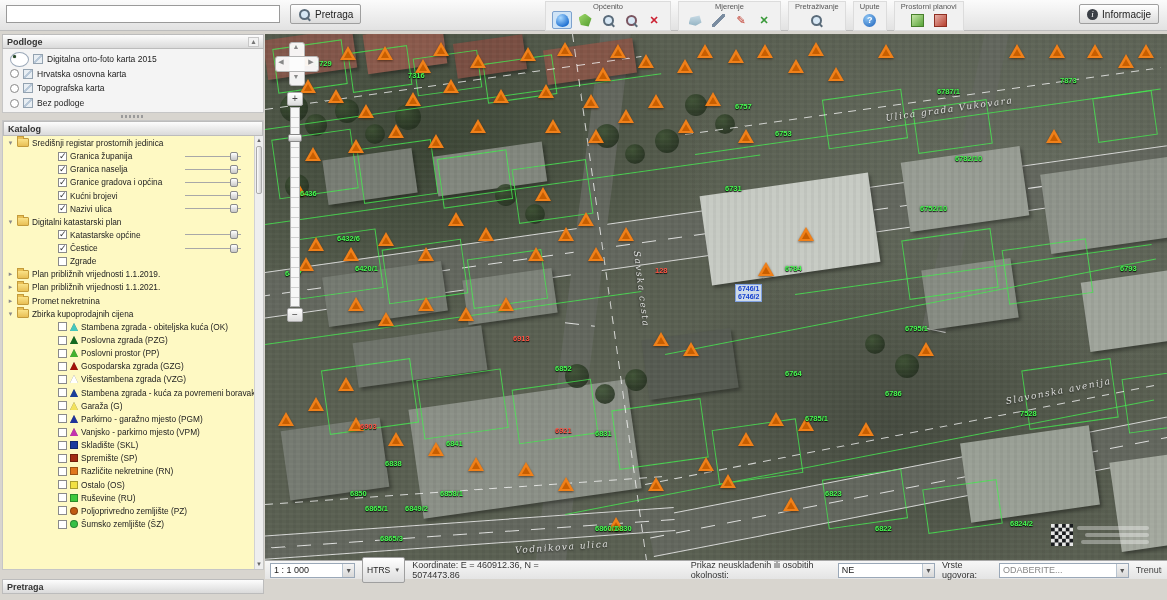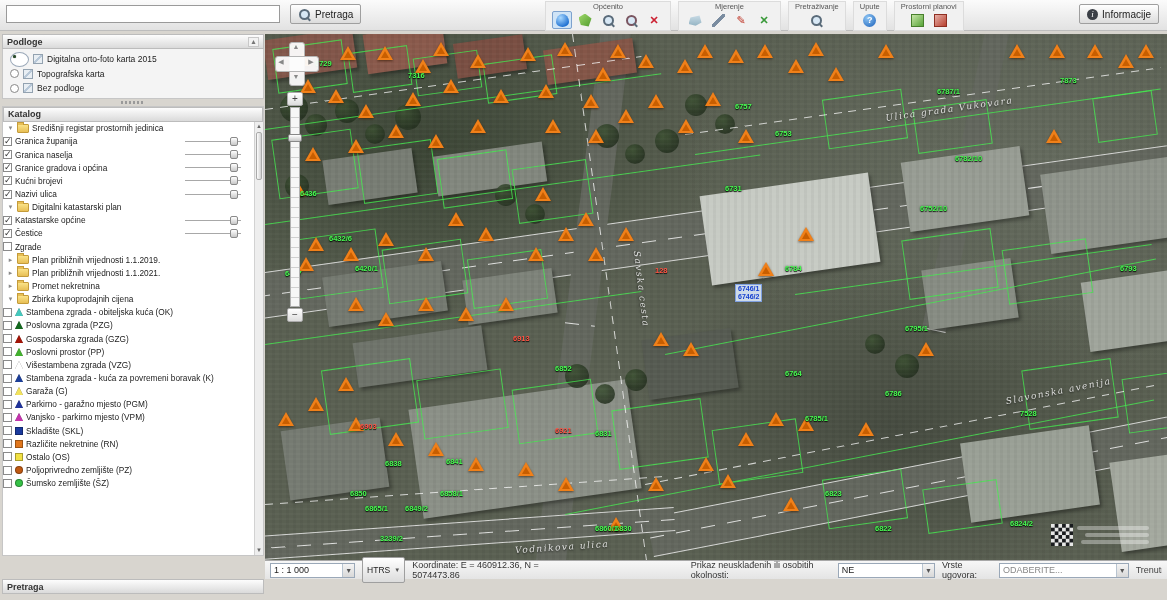--- a/index.html
+++ b/index.html
@@ -66,26 +66,26 @@
     font-size:8.5px;color:#222;cursor:pointer;}
   .radio{width:9px;height:9px;border:1px solid #888;border-radius:50%;background:#fff;
     position:relative;flex:none;}
   .radio.sel::after{content:'';position:absolute;left:2px;top:2px;width:3px;height:3px;
     border-radius:50%;background:#2a4a2a;box-shadow:0 0 1px #2a4a2a;}
   .mini-layer-icon{width:10px;height:10px;flex:none;border:1px solid #93a2b0;
     background:linear-gradient(135deg,#e8eef3 40%,#b8c8d8 40%,#b8c8d8 60%,#e8eef3 60%);}
   #splitter{height:7px;display:flex;align-items:center;justify-content:center;}
   #splitter .grip{width:24px;height:3px;background:
     repeating-linear-gradient(90deg,#9a9a9a 0 2px,transparent 2px 4px);}
-  #katalog{border:1px solid #c6c6c6;background:#ffffff;position:relative;}
+  #katalog{border:1px solid #c6c6c6;background:#fef9c3;position:relative;}
   #katalog-body{position:absolute;left:0;top:15px;right:9px;bottom:0;overflow:hidden;}
   .krow{display:flex;align-items:center;gap:3px;height:13.15px;font-size:8.3px;
     color:#222;white-space:nowrap;cursor:pointer;}
   .krow.f{padding-left:4px;}
-  .krow.i{}
+  .krow.i{padding-left:19px;margin-left:36px;}
   .krow.selrow{background:#dbe8f5;outline:1px dotted #7a9cc0;outline-offset:-1px;}
   .twisty{width:7px;font-size:7px;color:#8a8a8a;text-align:center;flex:none;}
   .folder-icon{width:12px;height:9px;background:linear-gradient(#fae287,#e8bf55);
     border:1px solid #c49b3a;border-radius:1px;position:relative;flex:none;}
   .folder-icon::before{content:'';position:absolute;left:-1px;top:-3px;width:5px;height:2px;
     background:#e8bf55;border:1px solid #c49b3a;border-bottom:none;}
   .cb{width:9px;height:9px;border:1px solid #8a8a8a;background:#fff;position:relative;flex:none;}
   .cb.on::after{content:'✓';position:absolute;left:0px;top:-2px;font-size:9px;color:#333;}
   .lgd{flex:none;}
   .lgd.tri{width:0;height:0;border-left:4.5px solid transparent;border-right:4.5px solid transparent;
@@ -256,20 +256,25 @@
   </div>
   <div id="podloge-body">
       <div class="prow">
         <span class="radio sel"></span>
         <span class="mini-layer-icon"></span>
         <span>Digitalna orto-foto karta 2015</span>
       </div>
       <div class="prow">
         <span class="radio"></span>
         <span class="mini-layer-icon"></span>
+        <span>Hrvatska osnovna karta</span>
+      </div>
+      <div class="prow">
+        <span class="radio"></span>
+        <span class="mini-layer-icon"></span>
         <span>Topografska karta</span>
       </div>
       <div class="prow">
         <span class="radio"></span>
         <span class="mini-layer-icon"></span>
         <span>Bez podloge</span>
       </div>
     </div>
   <div id="splitter">
       <span class="grip"></span>
@@ -367,30 +372,30 @@
           <span class="lgd tri" style="border-bottom-color: rgb(69, 200, 189);"></span>
           <span>Stambena zgrada - obiteljska kuća (OK)</span>
         </div>
         <div class="krow i">
           <span class="cb"></span>
           <span class="lgd tri" style="border-bottom-color: rgb(20, 105, 31);"></span>
           <span>Poslovna zgrada (PZG)</span>
         </div>
         <div class="krow i">
           <span class="cb"></span>
+          <span class="lgd tri" style="border-bottom-color: rgb(67, 177, 46);"></span>
+          <span>Poslovni prostor (PP)</span>
+        </div>
+        <div class="krow i">
+          <span class="cb"></span>
           <span class="lgd tri" style="border-bottom-color: rgb(163, 20, 7);"></span>
           <span>Gospodarska zgrada (GZG)</span>
         </div>
         <div class="krow i">
           <span class="cb"></span>
-          <span class="lgd tri" style="border-bottom-color: rgb(67, 177, 46);"></span>
-          <span>Poslovni prostor (PP)</span>
-        </div>
-        <div class="krow i">
-          <span class="cb"></span>
           <span class="lgd tri" style="border-bottom-color: rgb(255, 255, 255);"></span>
           <span>Višestambena zgrada (VZG)</span>
         </div>
         <div class="krow i">
           <span class="cb"></span>
           <span class="lgd tri" style="border-bottom-color: rgb(28, 63, 153);"></span>
           <span>Stambena zgrada - kuća za povremeni boravak (K)</span>
         </div>
         <div class="krow i">
           <span class="cb"></span>
@@ -407,27 +412,37 @@
           <span class="lgd tri" style="border-bottom-color: rgb(196, 51, 173);"></span>
           <span>Vanjsko - parkirno mjesto (VPM)</span>
         </div>
         <div class="krow i">
           <span class="cb"></span>
           <span class="lgd sq" style="background: rgb(27, 58, 158);"></span>
           <span>Skladište (SKL)</span>
         </div>
         <div class="krow i">
           <span class="cb"></span>
+          <span class="lgd sq" style="background: rgb(162, 43, 18);"></span>
+          <span>Spremište (SP)</span>
+        </div>
+        <div class="krow i">
+          <span class="cb"></span>
           <span class="lgd sq" style="background: rgb(224, 118, 28);"></span>
           <span>Različite nekretnine (RN)</span>
         </div>
         <div class="krow i">
           <span class="cb"></span>
           <span class="lgd sq" style="background: rgb(242, 225, 67);"></span>
           <span>Ostalo (OS)</span>
+        </div>
+        <div class="krow i">
+          <span class="cb"></span>
+          <span class="lgd sq" style="background: rgb(61, 201, 61);"></span>
+          <span>Ruševine (RU)</span>
         </div>
         <div class="krow i">
           <span class="cb"></span>
           <span class="lgd cir" style="background: rgb(192, 90, 18);"></span>
           <span>Poljoprivredno zemljište (PZ)</span>
         </div>
         <div class="krow i">
           <span class="cb"></span>
           <span class="lgd cir" style="background: rgb(54, 193, 70);"></span>
           <span>Šumsko zemljište (ŠZ)</span>
@@ -635,28 +650,28 @@
       <div class="plabel" style="left: 795px; top: 42px;">7873</div>
       <div class="plabel" style="left: 520px; top: 230px;">6784</div>
       <div class="plabel" style="left: 540px; top: 380px;">6785/1</div>
       <div class="plabel" style="left: 620px; top: 355px;">6786</div>
       <div class="plabel" style="left: 755px; top: 375px;">7528</div>
       <div class="plabel" style="left: 610px; top: 490px;">6822</div>
       <div class="plabel" style="left: 560px; top: 455px;">6823</div>
       <div class="plabel" style="left: 745px; top: 485px;">6824/2</div>
       <div class="plabel" style="left: 330px; top: 395px;">6831</div>
       <div class="plabel" style="left: 120px; top: 425px;">6838</div>
-      <div class="plabel" style="left: 140px; top: 423px; padding-left: 41px;">6841</div>
+      <div class="plabel" style="left: 140px; top: 405px; padding-left: 41px;">6841</div>
       <div class="plabel" style="left: 85px; top: 455px;">6850</div>
       <div class="plabel" style="left: 100px; top: 470px;">6865/1</div>
       <div class="plabel" style="left: 140px; top: 470px;">6849/2</div>
-      <div class="plabel" style="left: 115px; top: 500px;">3239/2</div>
+      <div class="plabel" style="left: 115px; top: 500px;">6865/3</div>
       <div class="plabel" style="left: 350px; top: 490px;">6830</div>
       <div class="plabel" style="left: 90px; top: 230px;">6420/1</div>
-      <div class="plabel" style="left: 64px; top: 200px;">6432/6</div>
+      <div class="plabel" style="left: 72px; top: 200px;">6432/6</div>
       <div class="plabel" style="left: 35px; top: 155px;">6436</div>
       <div class="plabel" style="left: 20px; top: 235px;">6407</div>
       <div class="plabel" style="left: 290px; top: 330px;">6852</div>
       <div class="plabel" style="left: 520px; top: 335px;">6764</div>
       <div class="plabel" style="left: 855px; top: 230px;">6793</div>
       <div class="plabel" style="left: 640px; top: 290px;">6795/1</div>
       <div class="plabel" style="left: 330px; top: 490px;">6860/1</div>
       <div class="plabel" style="left: 175px; top: 455px;">6858/1</div>
       <div class="plabel" style="left: 655px; top: 170px;">6752/10</div>
       <div class="rlabel" style="left: 290px; top: 392px;">6921</div>

